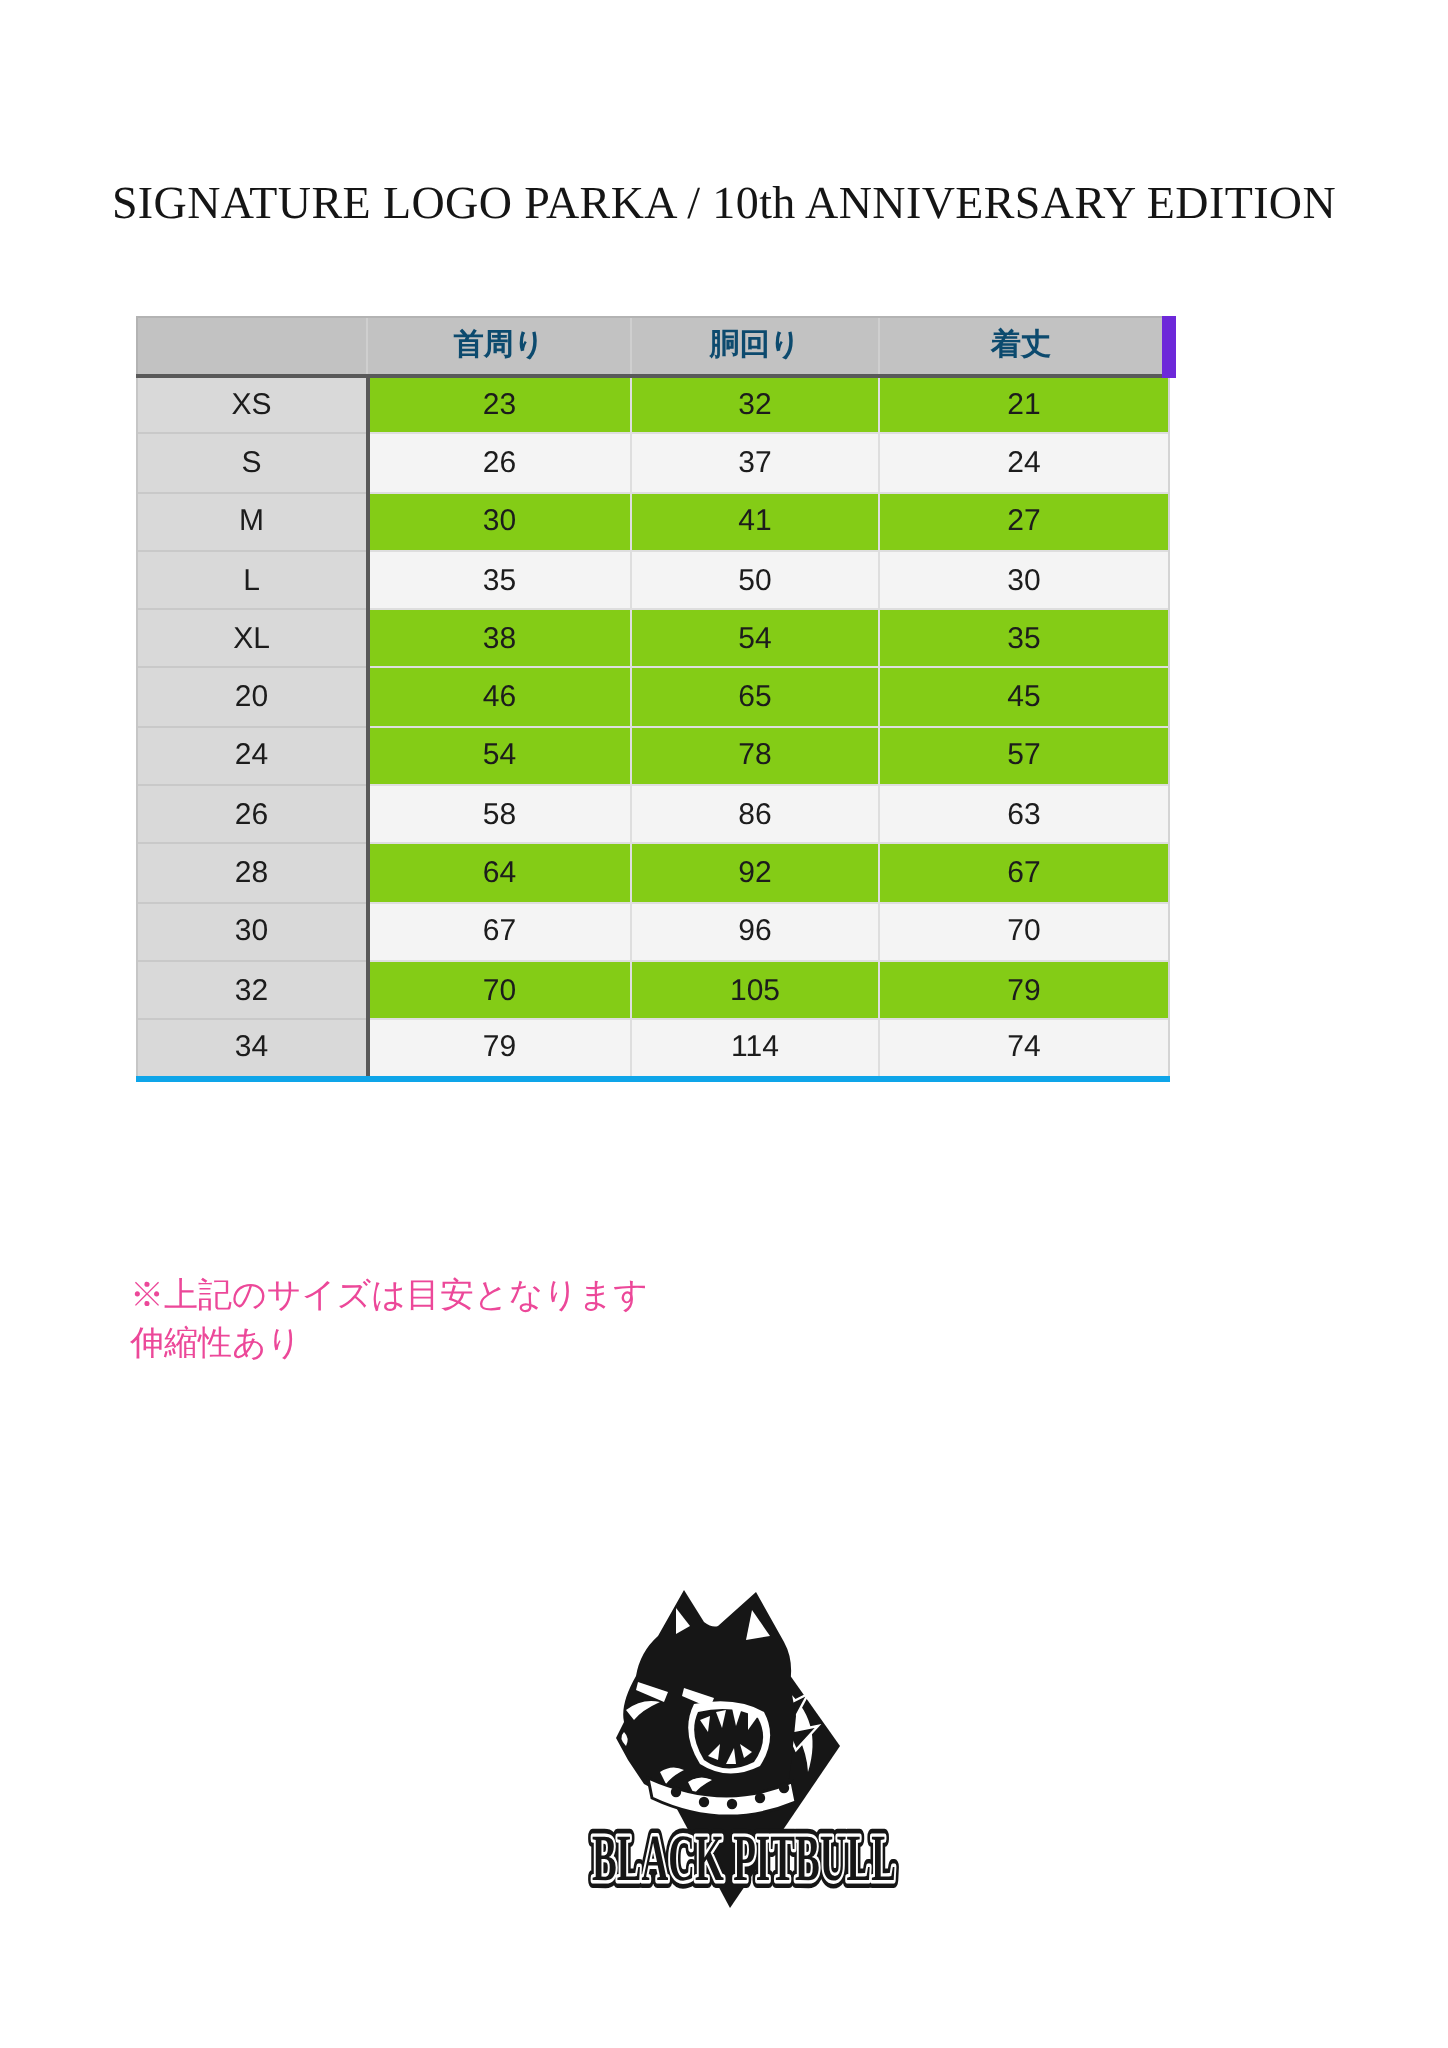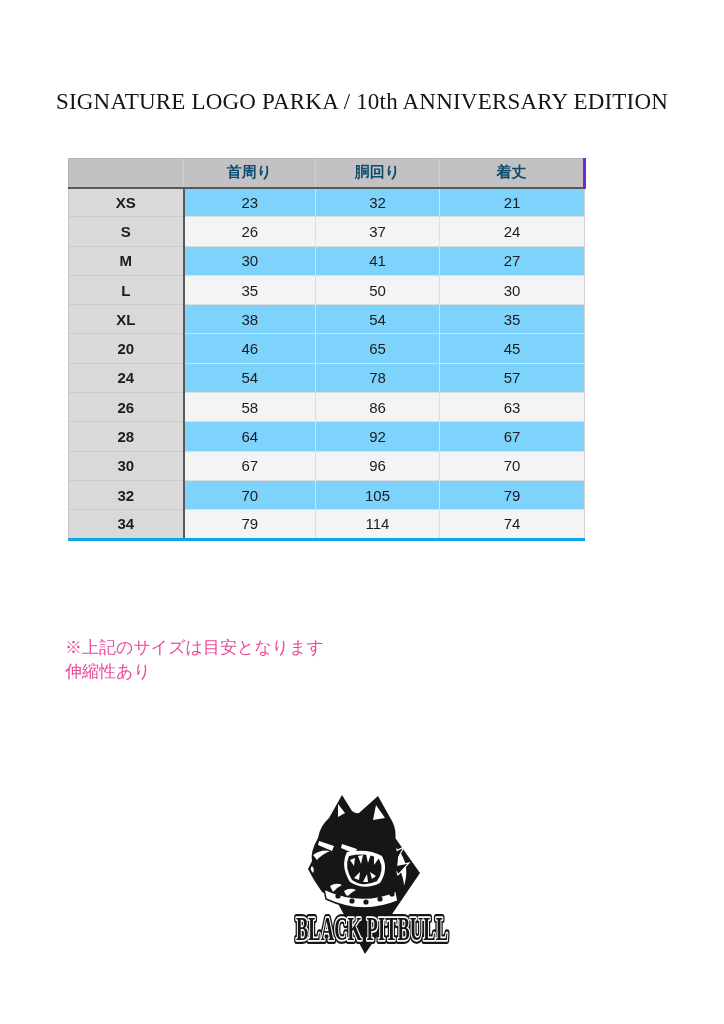--- a/index.html
+++ b/index.html
@@ -29,31 +29,31 @@
   th, td { text-align:center; vertical-align:middle; padding:0; }
   thead th {
     height:29px;
     background:var(--header-bg,#c2c2c2);
     font-weight:bold; color:#0c4a6e;
     border-top:1px solid #b3b3b3;
     border-bottom:2px solid var(--strong-border,#595959);
   }
   thead th + th { border-left:1px solid #cfcfcf; }
   thead th:first-child { border-left:1px solid #b3b3b3; }
-  thead th:last-child  { border-right:3px solid #6d28d9;text-align:center; }
+  thead th:last-child  { border-right:7px solid #6d28d9;text-align:center; }
   tbody td { height:29.3px; }
   tbody td.size-cell {
     background:var(--size-col-bg,#d9d9d9);
-    font-weight:bold;
+    font-weight:normal;
     border-left:1px solid #c6c6c6;
     border-top:1px solid #c9c9c9;
     border-right:2px solid var(--strong-border,#595959);
   }
   tbody td.val {
-    background:#7dd3fc;
+    background:#84cc16;
     border-top:1px solid var(--light-border,#dedede);
   }
   tbody td.val + td.val { border-left:1px solid var(--light-border,#dedede); }
   tbody td.val:last-child { border-right:1px solid #d4d4d4; }
   tbody tr.alt td.val { background:var(--row-alt-bg,#f4f4f4); }
   tbody tr:last-child td { border-bottom:3px solid #0ea5e9; }
   .notes {
     position:absolute; left:65px; top:636px;
     font-family:"Liberation Serif","DejaVu Serif",serif;
     font-size:17px; line-height:24px; color:#ec4899;

